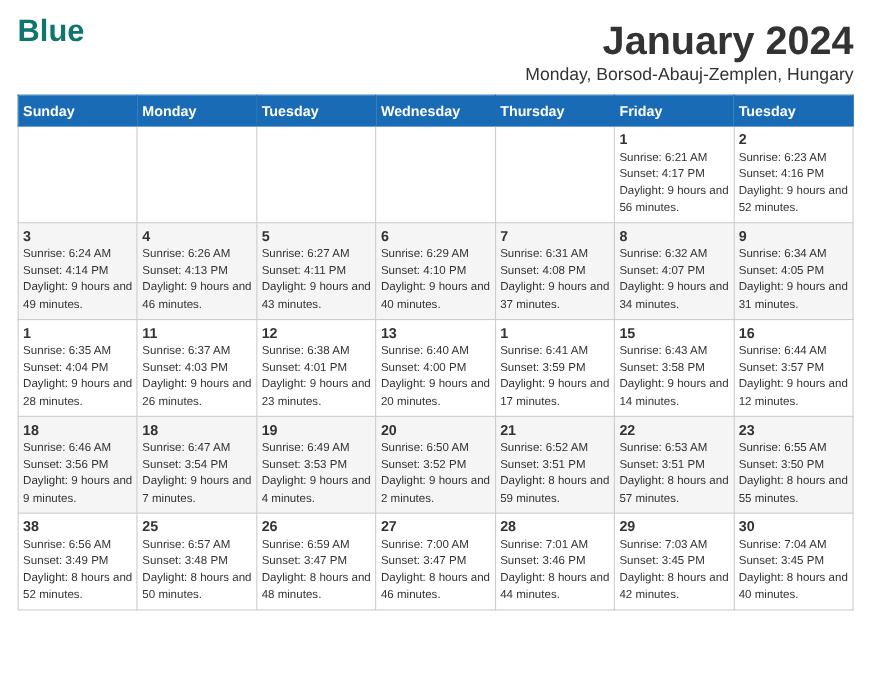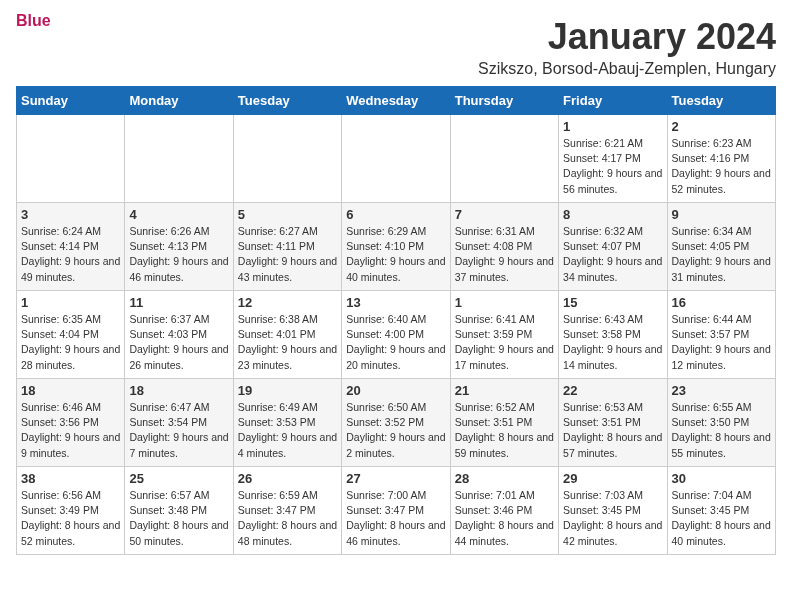--- a/index.html
+++ b/index.html
@@ -83,25 +83,25 @@
     }
     .empty-cell {
       background: #fff !important;
     }
   </style>
 </head>
 <body>
 
 <div class="header-area">
   <div class="logo">
-    <span style="font-size:16px; font-weight:bold; color:#be185d; margin-top:-4px;">Blue</span>
+    <span style="font-size:28px; font-weight:bold; color:#0f766e; margin-top:-4px;">Blue</span>
   </div>
   <div class="title-area">
     <div class="month-title">January 2024</div>
-    <div class="location-title">Szikszo, Borsod-Abauj-Zemplen, Hungary</div>
+    <div class="location-title">Monday, Borsod-Abauj-Zemplen, Hungary</div>
   </div>
 </div>
 
 <table class="calendar">
   <thead>
     <tr id="header-row">
         <th>Sunday</th>
         <th>Monday</th>
         <th>Tuesday</th>
         <th>Wednesday</th>

